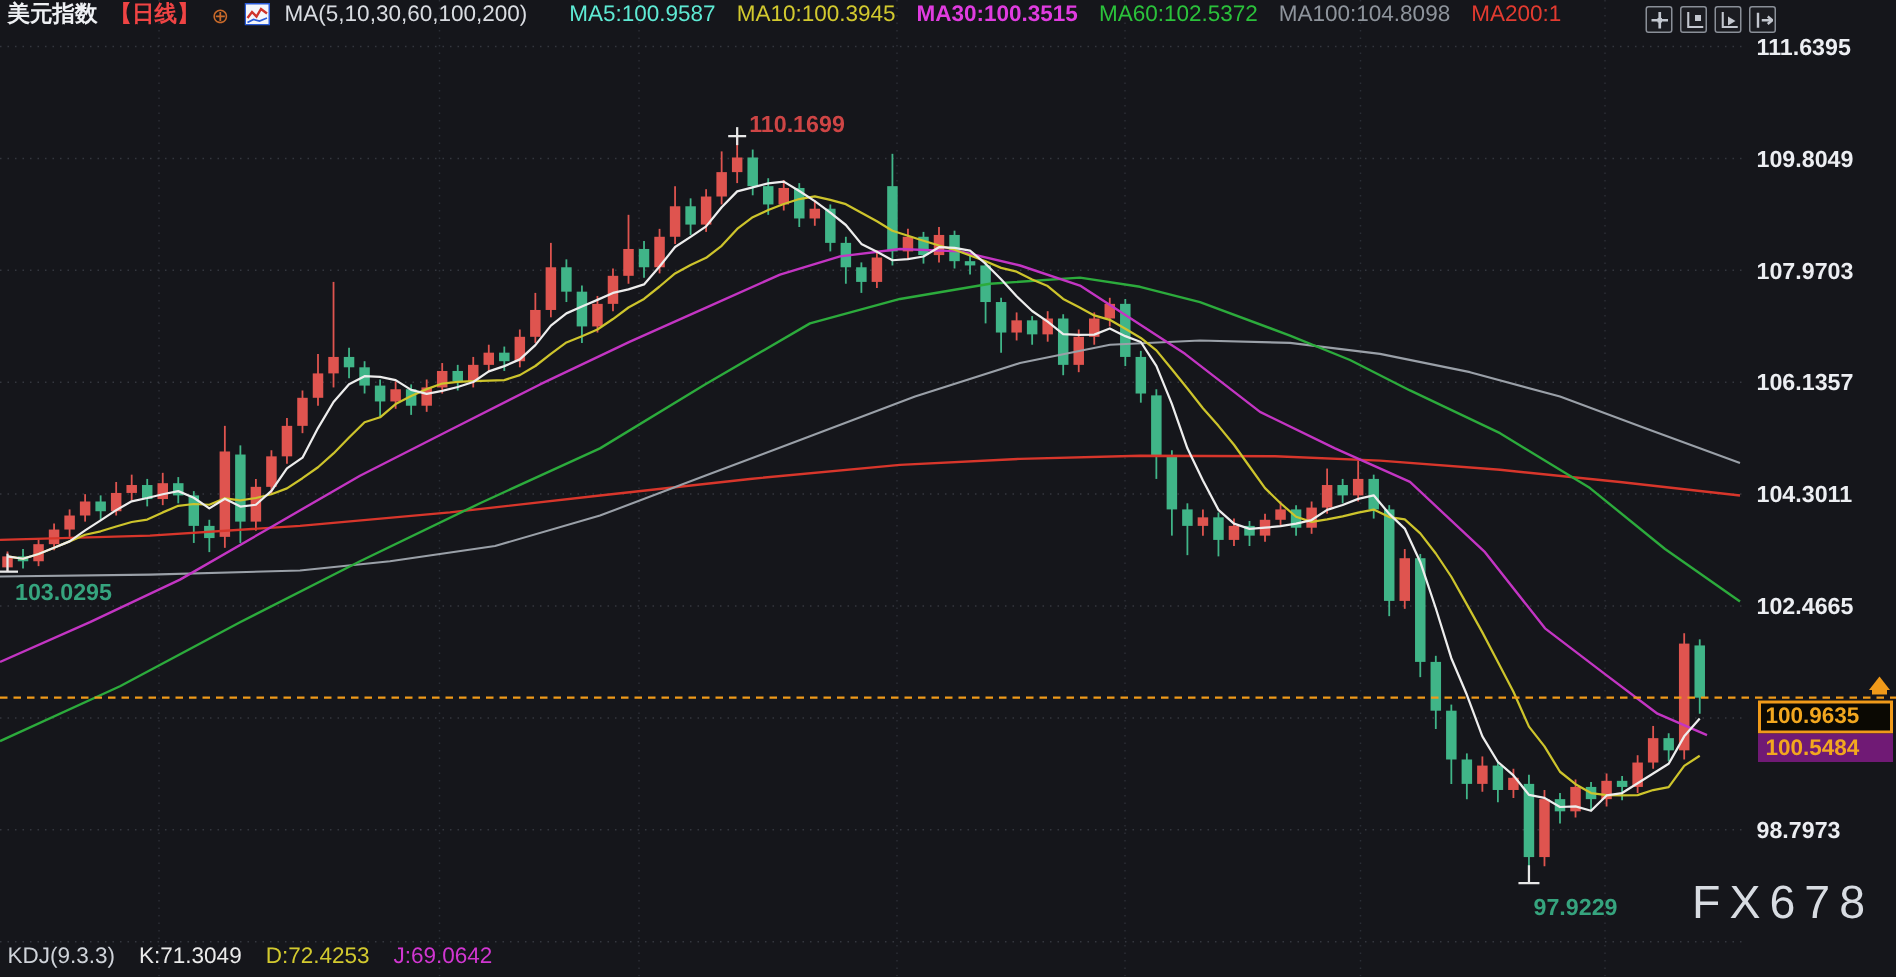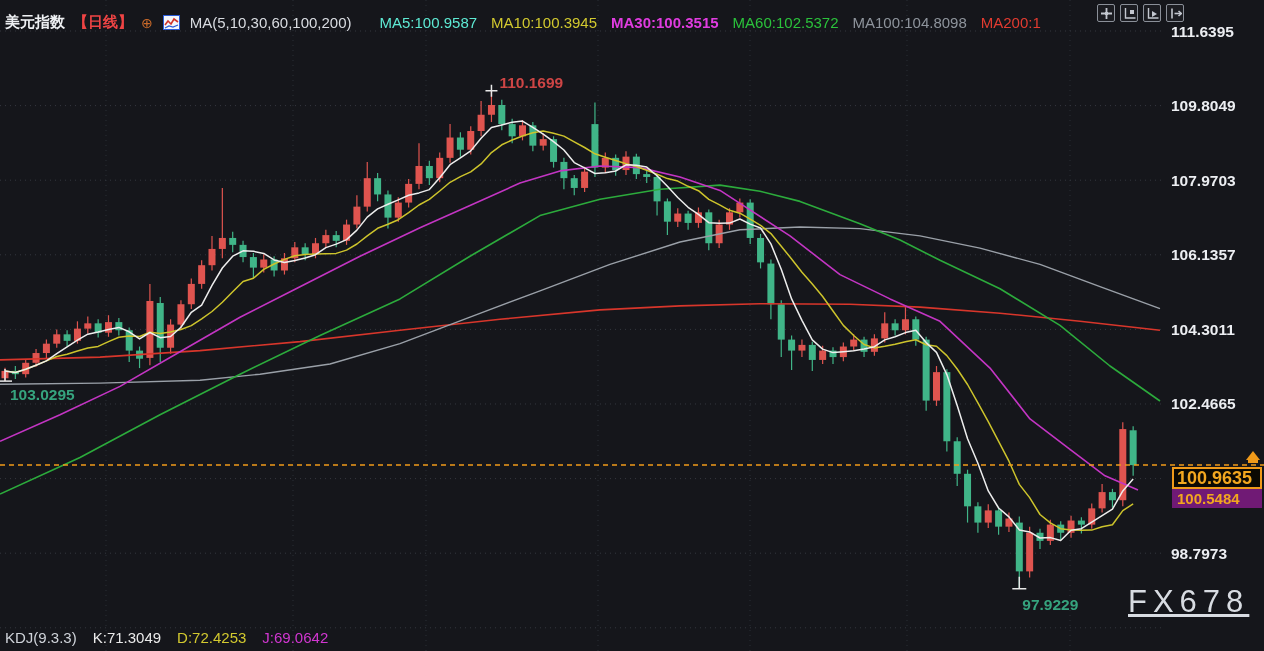--- a/index.html
+++ b/index.html
@@ -1,39 +1,39 @@
 <!DOCTYPE html>
 <html><head>
 <meta charset="utf-8">
 <style>
   html,body{margin:0;padding:0;background:#15161b;}
   #app{position:relative;width:1264px;height:651px;background:#15161b;overflow:hidden;
        font-family:"Liberation Sans",sans-serif;}
   #chart-svg{position:absolute;left:0;top:0;}
-  .header{position:absolute;left:5px;top:13px;display:flex;align-items:center;gap:8px;
+  .header{position:absolute;left:5px;top:0;display:flex;align-items:center;gap:8px;
           font-size:15px;white-space:nowrap;z-index:5;}
   .sym{color:#eef0f3;font-weight:700;}
   .period{color:#ef4444;font-weight:700;}
   .plusicon{color:#c96a2a;font-size:14px;line-height:14px;}
   .mini-chart-icon{display:inline-flex;margin:0 2px;}
   .ma-label{color:#d9dce1;}
   .ma-vals span{margin-right:14px;font-weight:400;}
   .toolbar{position:absolute;left:1097px;top:4px;display:flex;gap:5px;z-index:5;}
   .tbtn{width:18px;height:18px;border:1px solid #8a8f98;border-radius:2px;background:#1b1c21;
         display:flex;align-items:center;justify-content:center;box-sizing:border-box;}
   .price-tag{position:absolute;left:1172px;width:90px;box-sizing:border-box;background:#0b0903;
-             border:2px solid #f09a1a;color:#f2a71f;font-weight:700;font-size:18px;
+             border:2px solid #f09a1a;color:#f2a71f;font-weight:700;font-size:15px;
              padding:0 3px;line-height:18px;z-index:6;}
   .price-tag2{position:absolute;left:1172px;width:90px;box-sizing:border-box;background:#701a75;
               color:#f2a71f;font-weight:700;font-size:15px;padding:0 5px;line-height:19px;z-index:6;}
   .price-arrow{position:absolute;z-index:6;width:0;height:0;border-left:7px solid transparent;
                border-right:7px solid transparent;border-bottom:9px solid #f09a1a;}
   .price-arrow:after{content:"";position:absolute;left:-5px;top:9px;width:10px;height:3px;background:#f09a1a;}
   .watermark{position:absolute;left:1128px;top:584px;font-size:31px;letter-spacing:6px;
-             color:#d8dce2;z-index:4;text-decoration:underline;}
+             color:#d8dce2;z-index:4;}
   .footer{position:absolute;left:5px;top:629px;display:flex;gap:16px;font-size:15px;z-index:5;white-space:nowrap;}
   .kdj-label{color:#cfd3d9;}
   .kdj-k{color:#eaeaea;}
   .kdj-d{color:#d2c92f;}
   .kdj-j{color:#d136d1;}
 </style>
 </head>
 <body>
 
 <div id="app">

